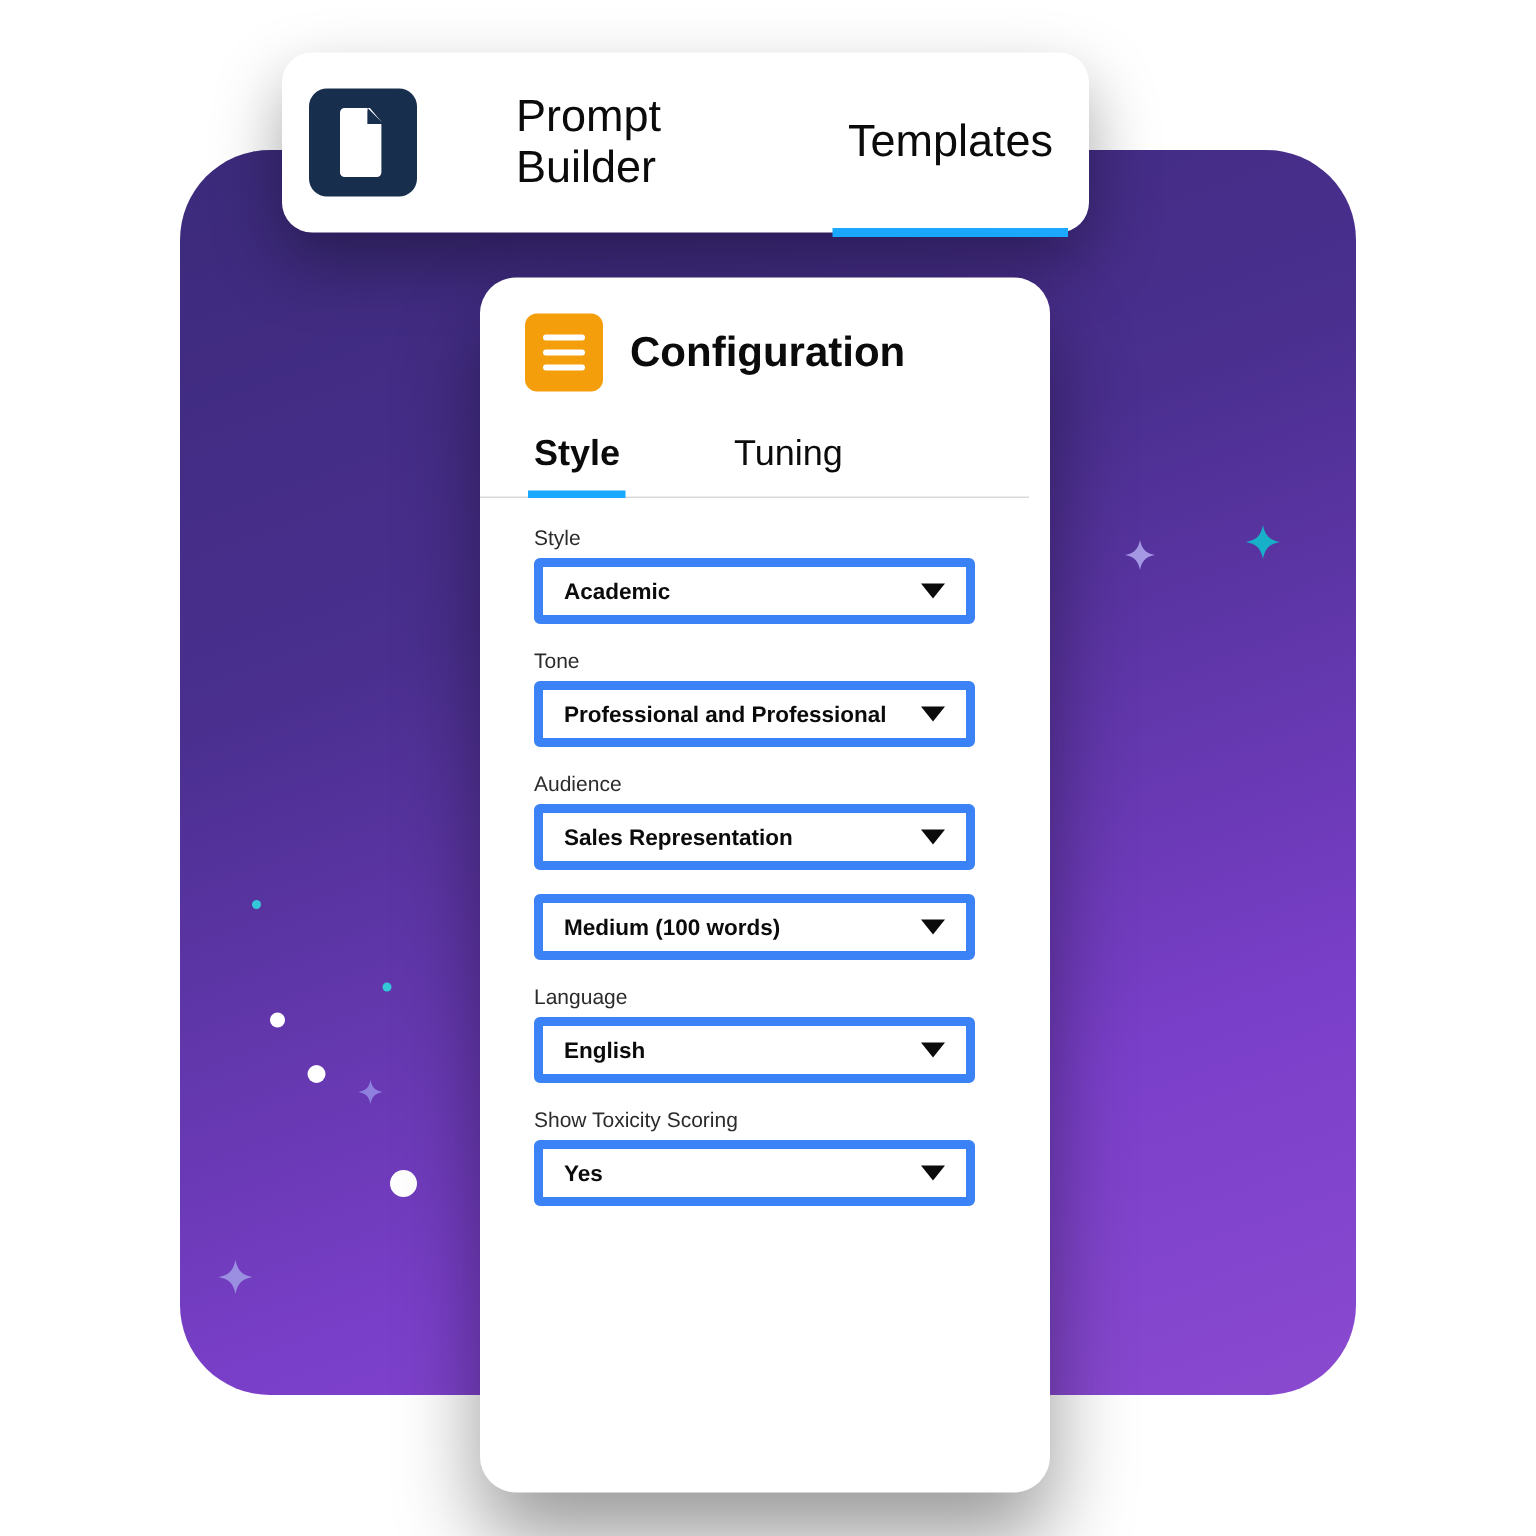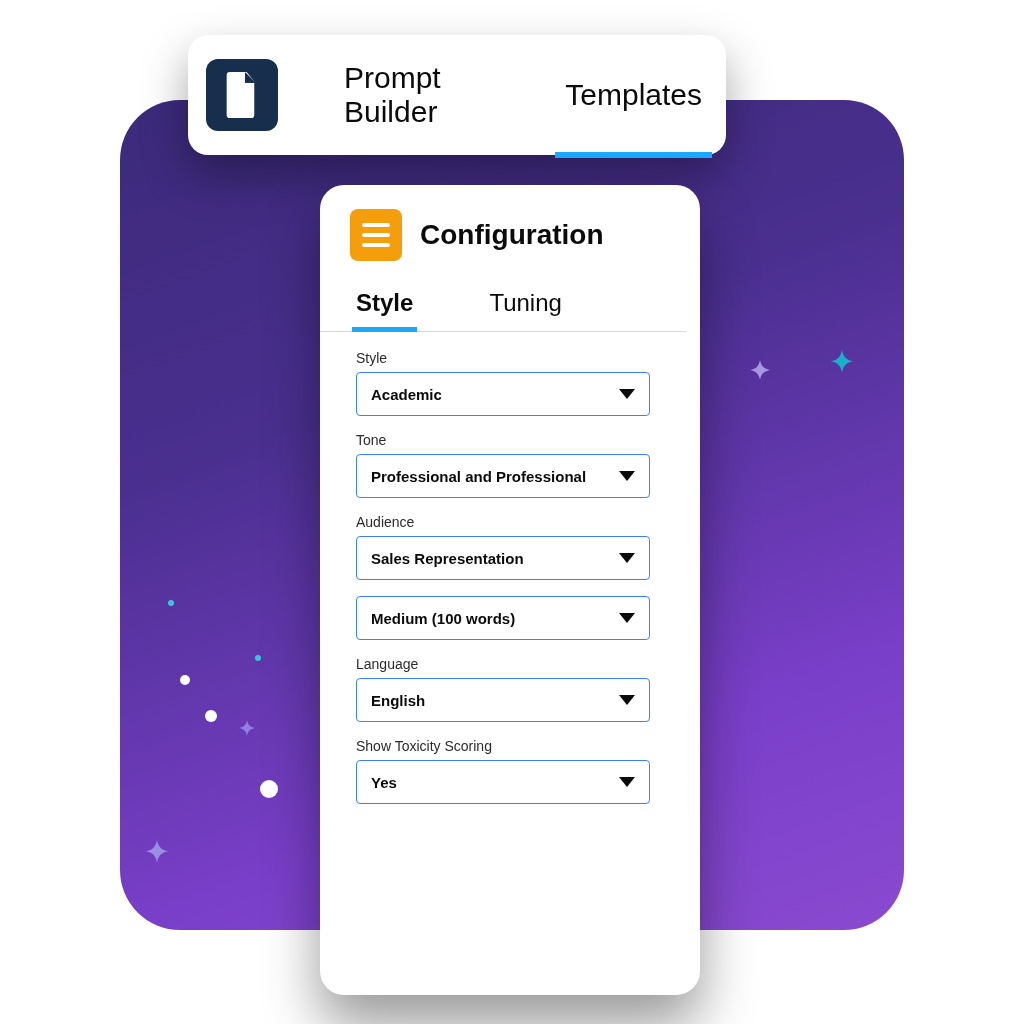--- a/index.html
+++ b/index.html
@@ -104,21 +104,21 @@
   .config-tab.active::after {
     content:'';
     position:absolute; left:0; right:0; bottom:-1px; height:5px;
     background:#1aa9ff;
   }
   .fields { padding: 18px 36px 10px 36px; display: flex; flex-direction: column; gap: 10px; overflow: hidden; }
   .field { display: flex; flex-direction: column; gap: 6px; margin-bottom: 6px; }
   .field-label { font-size: 14px; color: #2b2b2b; }
   .select {
     height: 44px;
-    border: 1px solid #3b82f6;
+    border: 6px solid #3b82f6;
     border-radius: 4px;
     display: flex; align-items: center; justify-content: space-between;
     padding: 0 14px;
     cursor: pointer;
     background: #fff;
   }
   .select-val { font-size: 15px; font-weight: 700; color: #0b0b0b; }
   .caret {
     width: 0; height: 0;
     border-left: 8px solid transparent;

